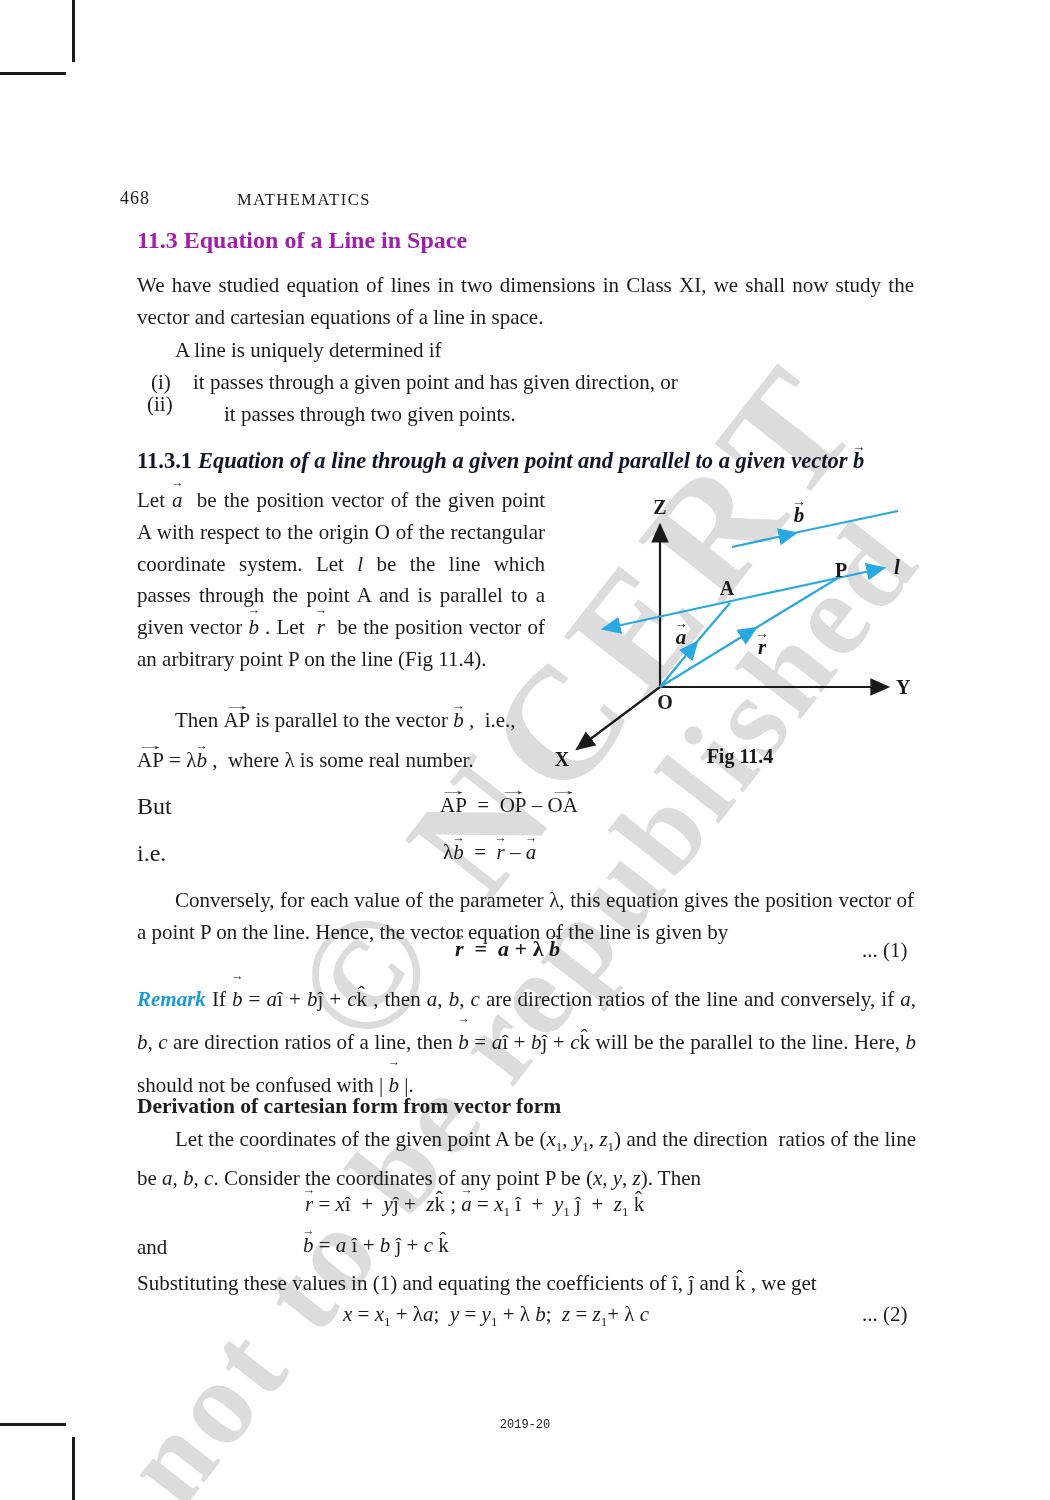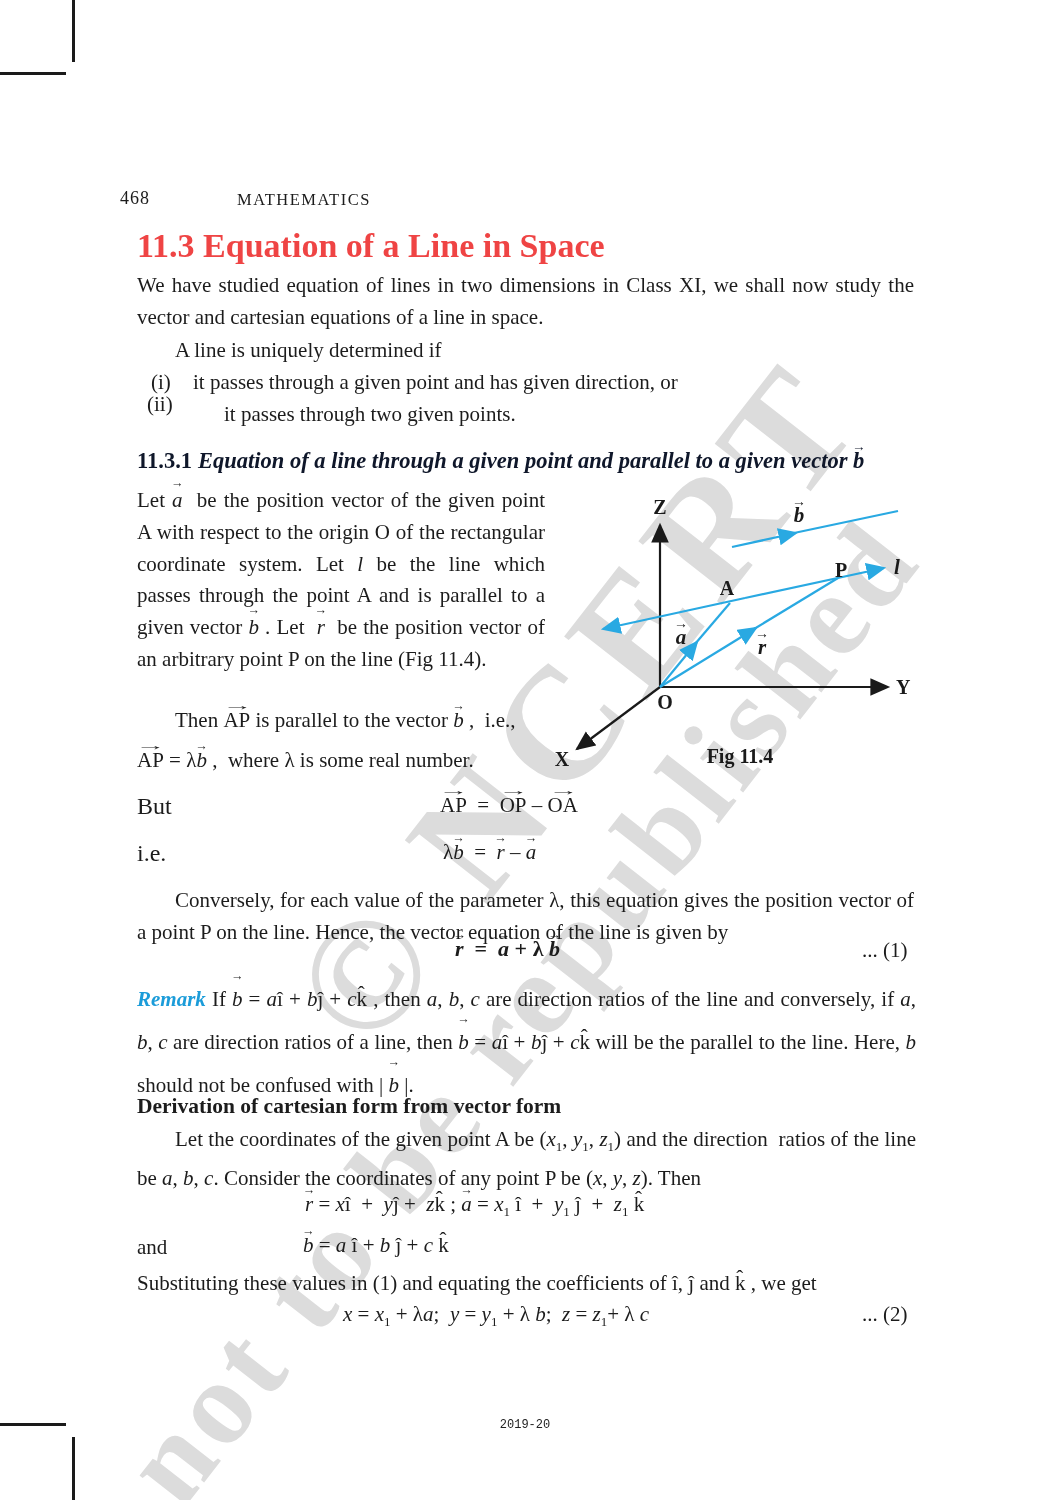--- a/index.html
+++ b/index.html
@@ -9,21 +9,21 @@
   
   .wm{position:absolute;color:#dcdcdc;font-weight:bold;white-space:nowrap;z-index:0;font-family:"Liberation Serif",serif;}
   #wm1{left:255px;top:965px;font-size:160px;letter-spacing:14px;transform:rotate(-52deg);transform-origin:left top;}
   #wm2{left:95px;top:1445px;font-size:120px;letter-spacing:6px;transform:rotate(-52deg);transform-origin:left top;}
   .content{position:absolute;inset:0;z-index:1;}
   
   .crop{position:absolute;background:#1a1a1a;}
   
   .hdr-num{left:120px;top:188px;font-size:18px;letter-spacing:1px;}
   .hdr-title{left:205px;top:190px;font-size:16.5px;letter-spacing:1.5px;margin-left:32px;}
-  .h1{left:137px;top:227px;font-size:34px;font-weight:bold;color:#ef4444;}
+  .h1{left:137px;top:227px;font-size:24px;font-weight:bold;color:#a21caf;}
   .para{font-size:21px;line-height:31.5px;text-align:justify;}
   .p1{left:137px;top:270px;width:777px;}
   .p2{left:175px;top:338px;font-size:21px;}
   .li-label{font-size:21px;}
   .h2{left:137px;top:448px;width:790px;font-size:22.5px;font-weight:bold;color:#0f172a;font-style:italic;white-space:nowrap;}
   .h2 .secnum{font-style:normal;padding-right:6px;}
   .leftcol{left:137px;top:485px;width:408px;font-size:21px;line-height:31.8px;text-align:justify;}
   .then1{left:175px;top:708px;font-size:21px;}
   .then2{left:137px;top:748px;font-size:21px;}
   .eqlabel{font-size:24px;text-align:center;}

